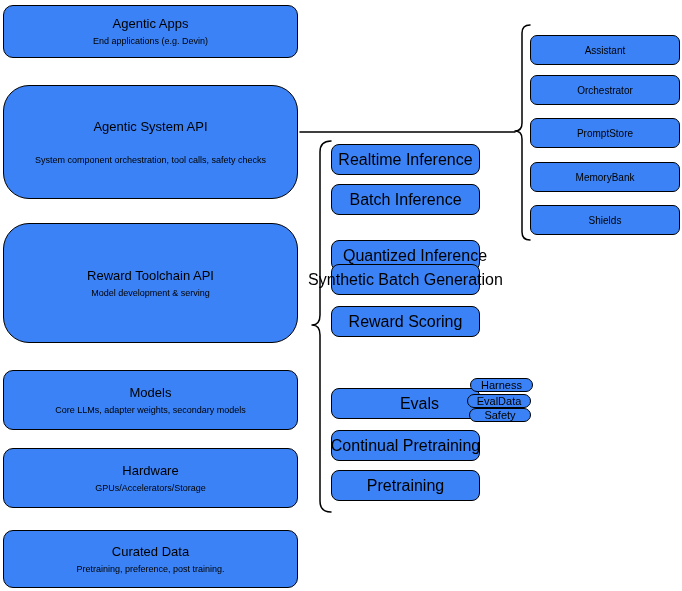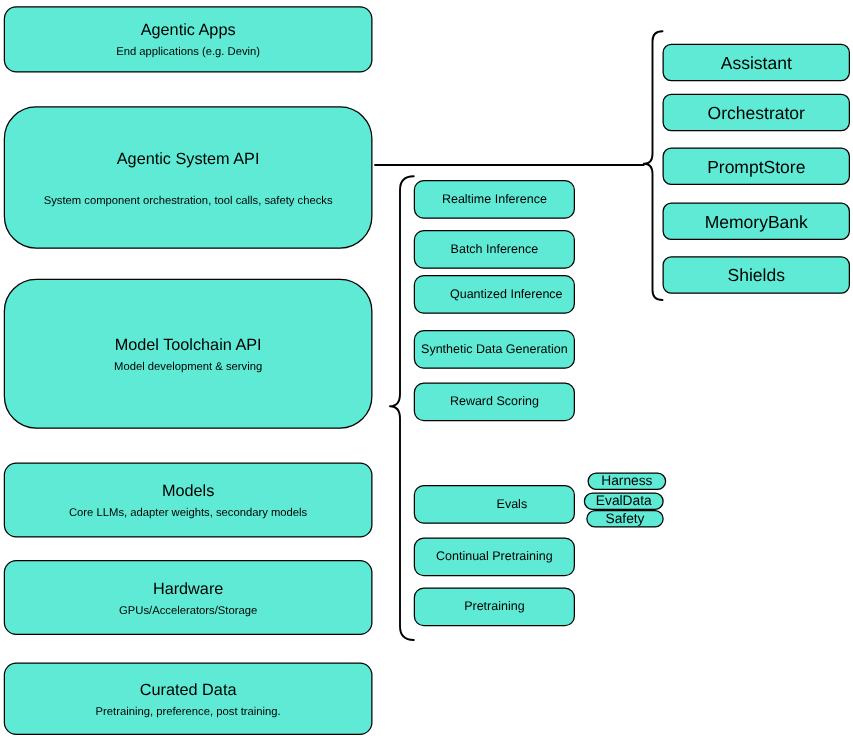--- a/index.html
+++ b/index.html
@@ -26,21 +26,21 @@
   .connectors path {
     fill: none;
     stroke: #000000;
     stroke-width: 1.5;
     stroke-linejoin: round;
     stroke-linecap: round;
   }
   .node {
     position: absolute;
     box-sizing: border-box;
-    background: #5eead4;
+    background: #3b82f6;
     border: 1.5px solid #000000;
     display: flex;
     align-items: center;
     justify-content: center;
     text-align: center;
   }
   .bigbox {
     left: 3px;
     width: 295px;
     flex-direction: column;
@@ -58,42 +58,42 @@
   }
   #b-apps      { top: 5px;   height: 53px;  border-radius: 10px; }
   #b-system    { top: 85px;  height: 114px; border-radius: 26px; gap: 16px; }
   #b-toolchain { top: 223px; height: 120px; border-radius: 26px; }
   #b-models    { top: 370px; height: 60px;  border-radius: 10px; }
   #b-hardware  { top: 448px; height: 60px;  border-radius: 10px; }
   #b-curated   { top: 530px; height: 58px;  border-radius: 10px; }
 
   .midbox {
     left: 331px;
-    width: 129px;
+    width: 149px;
     height: 31px;
     border-radius: 8px;
-    font-size: 10px;
+    font-size: 16px;
     white-space: nowrap;
   }
   #m-0 { top: 144px; }
   #m-1 { top: 184px; }
-  #m-2 { top: 220px; padding-left: 19px; }
+  #m-2 { top: 240px; padding-left: 19px; }
   #m-3 { top: 264px; }
   #m-4 { top: 306px; }
   #m-5 { top: 347px; }
   #m-6 { top: 388px; padding-left: 28px; }
   #m-7 { top: 430px; }
   #m-8 { top: 470px; }
 
   .rightbox {
     left: 530px;
     width: 150px;
     height: 30px;
     border-radius: 7px;
-    font-size: 14px;
+    font-size: 10px;
     white-space: nowrap;
   }
   #r-0 { top: 35px; }
   #r-1 { top: 75px; }
   #r-2 { top: 118px; }
   #r-3 { top: 162px; }
   #r-4 { top: 205px; }
 
   .pill {
     border-radius: 999px;
@@ -121,21 +121,21 @@
     <div class="title">Agentic Apps</div>
     <div class="subtitle">End applications (e.g. Devin)</div>
   </div>
 
   <div class="node bigbox" id="b-system">
     <div class="title">Agentic System API</div>
     <div class="subtitle">System component orchestration, tool calls, safety checks</div>
   </div>
 
   <div class="node bigbox" id="b-toolchain">
-    <div class="title">Model Toolchain API</div>
+    <div class="title">Reward Toolchain API</div>
     <div class="subtitle">Model development &amp; serving</div>
   </div>
 
   <div class="node bigbox" id="b-models">
     <div class="title">Models</div>
     <div class="subtitle">Core LLMs, adapter weights, secondary models</div>
   </div>
 
   <div class="node bigbox" id="b-hardware">
     <div class="title">Hardware</div>
@@ -143,21 +143,21 @@
   </div>
 
   <div class="node bigbox" id="b-curated">
     <div class="title">Curated Data</div>
     <div class="subtitle">Pretraining, preference, post training.</div>
   </div>
 
   <div class="node midbox" id="m-0">Realtime Inference</div>
   <div class="node midbox" id="m-1">Batch Inference</div>
   <div class="node midbox" id="m-2">Quantized Inference</div>
-  <div class="node midbox" id="m-3">Synthetic Data Generation</div>
+  <div class="node midbox" id="m-3">Synthetic Batch Generation</div>
   <div class="node midbox" id="m-4">Reward Scoring</div>
   <div class="node midbox" id="m-6">Evals</div>
   <div class="node midbox" id="m-7">Continual Pretraining</div>
   <div class="node midbox" id="m-8">Pretraining</div>
 
   <div class="node pill" id="p-0">Harness</div>
   <div class="node pill" id="p-1">EvalData</div>
   <div class="node pill" id="p-2">Safety</div>
 
   <div class="node rightbox" id="r-0">Assistant</div>

